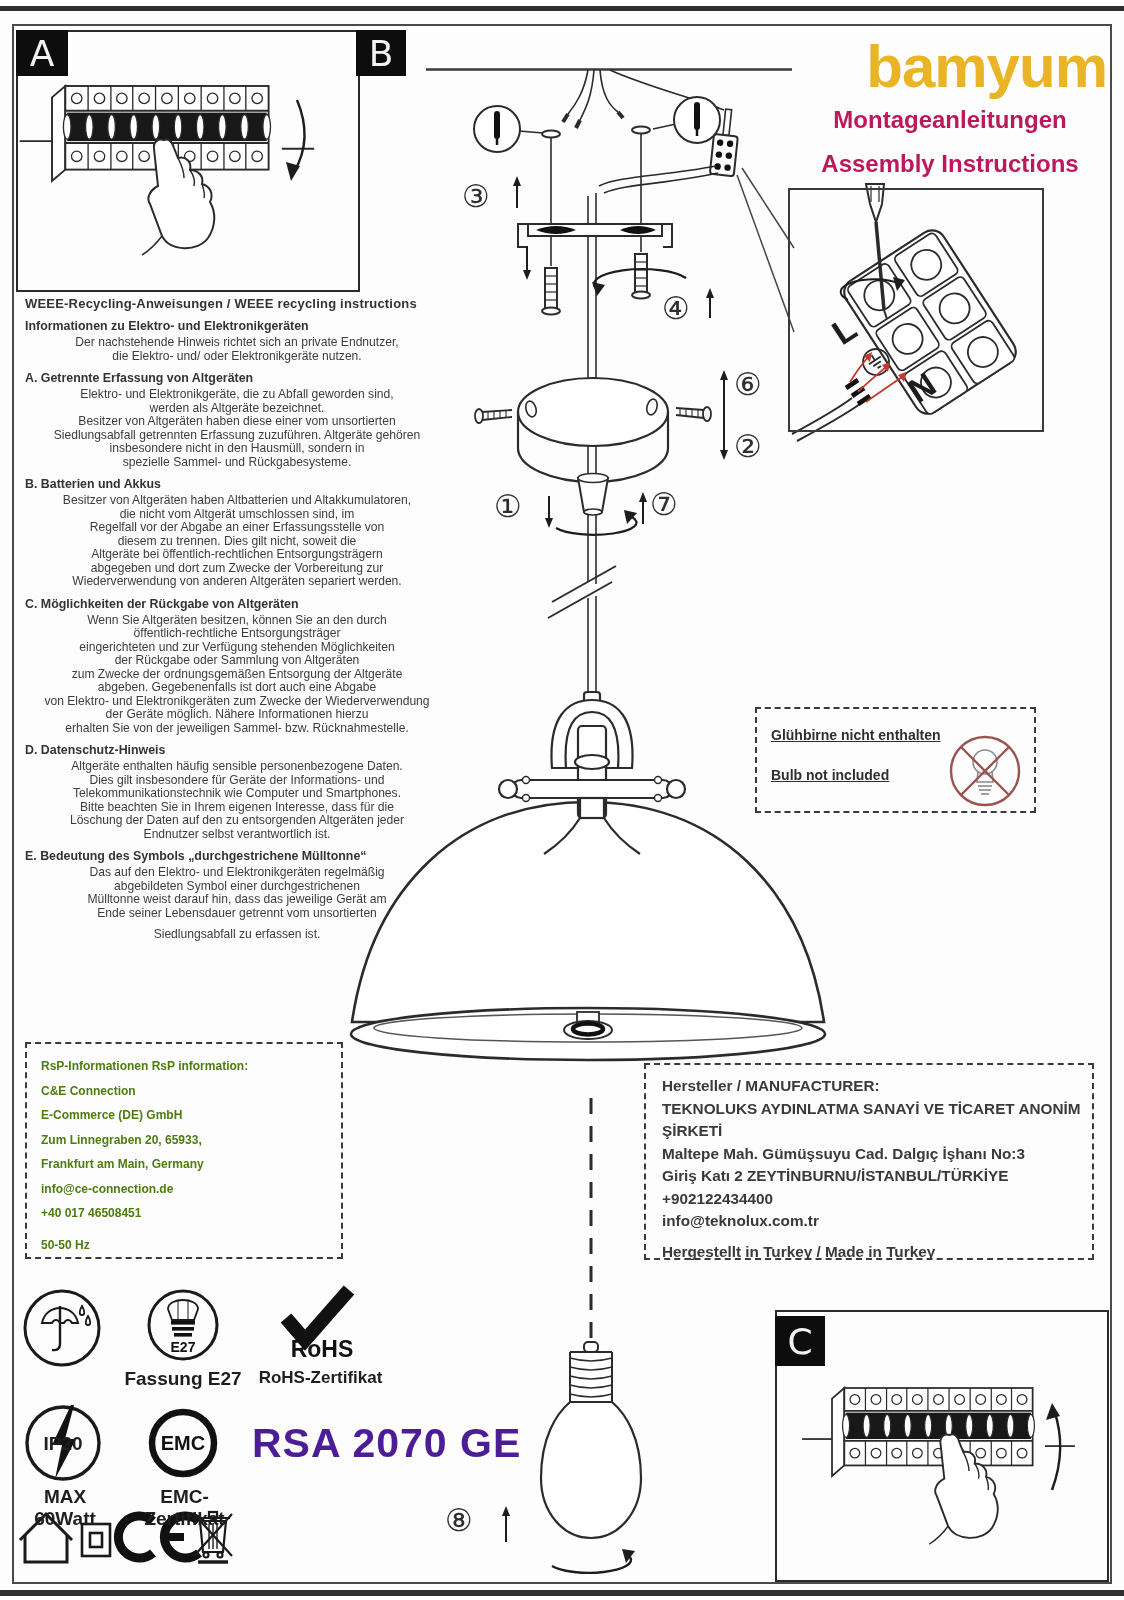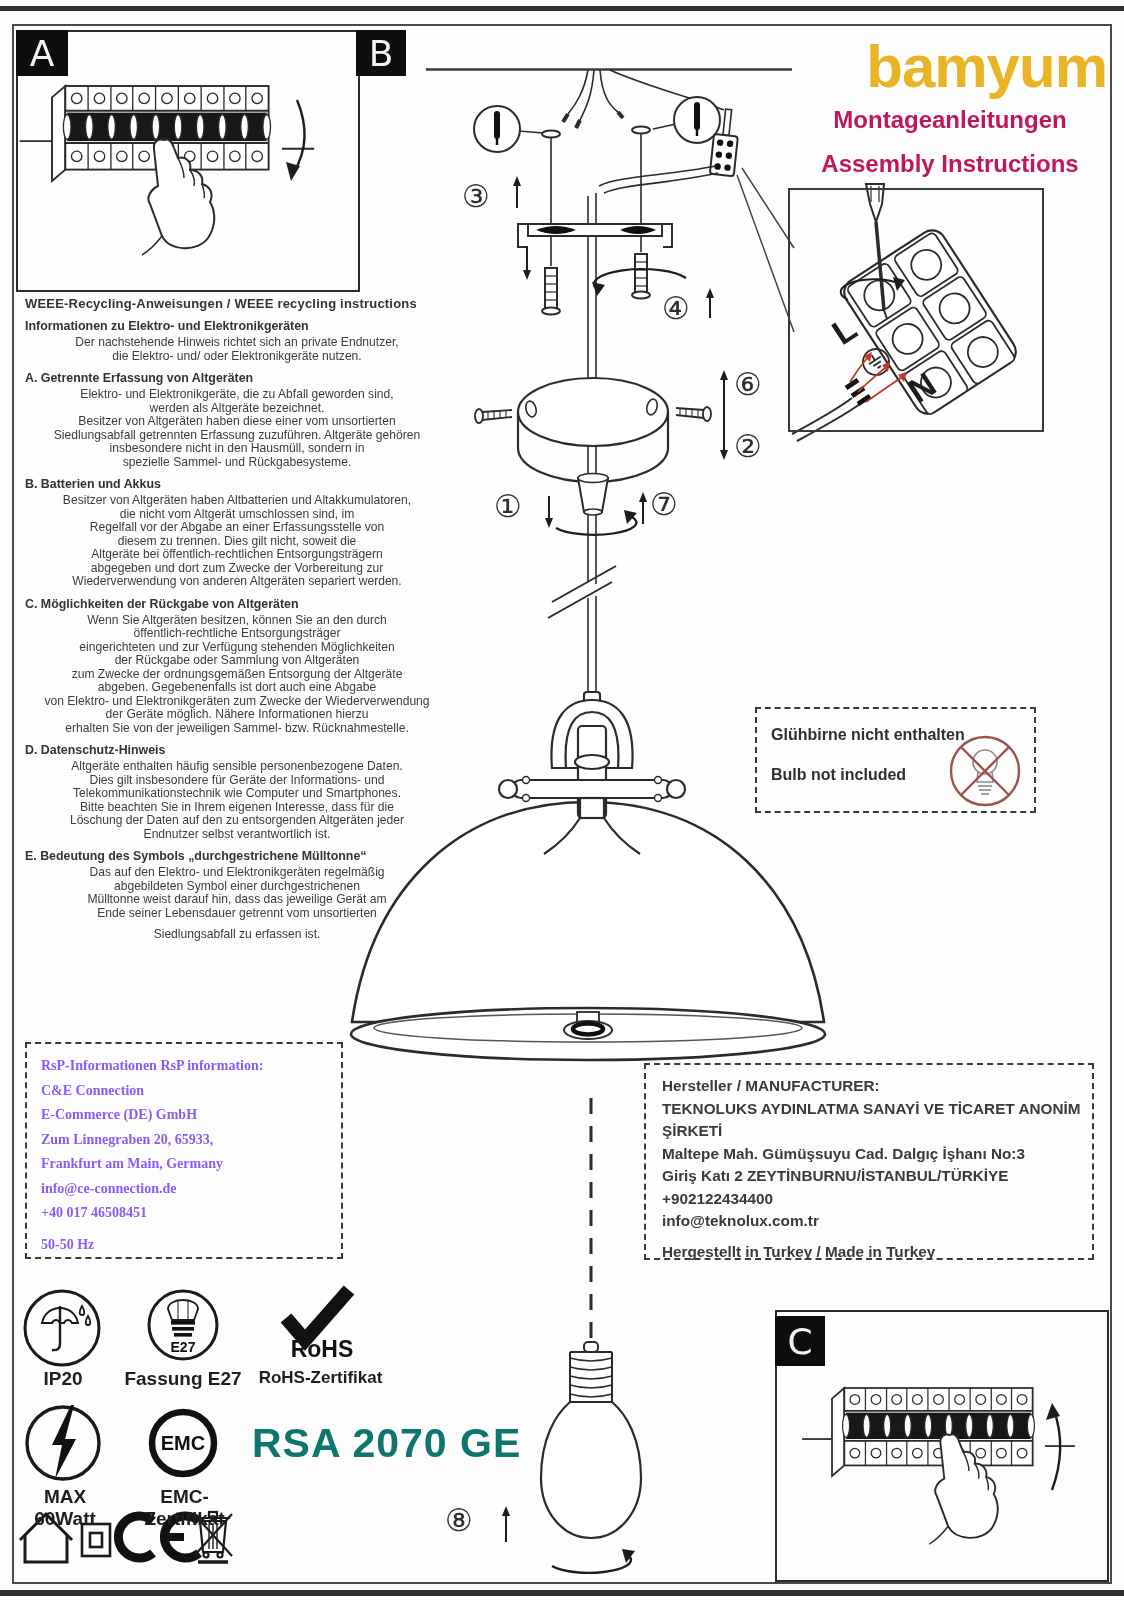--- a/index.html
+++ b/index.html
@@ -14,26 +14,26 @@
   .boxC{position:absolute;left:775px;top:1310px;width:330px;height:268px;border:2px solid #2b2b2b;}
   .boxInset{position:absolute;left:788px;top:188px;width:252px;height:240px;border:2px solid #3a3a3a;}
   .dashedbox{position:absolute;border:2px dashed #3a3a3a;background:transparent;}
   .weee{position:absolute;left:25px;top:296px;width:424px;}
   .weee .t{font-size:13px;font-weight:700;letter-spacing:.2px;}
   .weee h4{font-size:12.4px;font-weight:700;margin:8px 0 3px 0;}
   .weee p{font-size:12.1px;line-height:13.5px;margin:0;white-space:pre-line;font-weight:500;color:#3c3c3c;text-align:center;}
   .brand{position:absolute;left:795px;top:34px;width:312px;text-align:right;font-weight:800;
          font-size:60px;letter-spacing:-1px;line-height:66px;}
   .brandsub{position:absolute;left:790px;width:320px;text-align:center;font-size:24px;font-weight:700;color:#be185d;}
-  .bulbbox-line{font-size:16px;font-weight:600;color:#2f2f2f;line-height:40px;}
-  .rsp{font-size:14px;font-weight:600;color:#8b5cf6;line-height:24.5px;font-family:Liberation Serif, serif;}
+  .bulbbox-line{font-size:14px;font-weight:600;color:#2f2f2f;line-height:40px;text-decoration:underline;}
+  .rsp{font-size:12px;font-weight:600;color:#4d7c0f;line-height:24.5px;}
   .manu{font-size:15.3px;font-weight:700;color:#3a3a3a;line-height:22.5px;}
   .stepnum{position:absolute;font-family:"DejaVu Sans",sans-serif;font-size:31px;color:#2f2f2f;line-height:32px;}
   .certlabel{position:absolute;font-size:19px;font-weight:700;color:#1e1e1e;text-align:center;}
-  .model{position:absolute;left:252px;top:1420px;font-size:41px;font-weight:700;color:#0f766e;letter-spacing:1px;}
+  .model{position:absolute;left:252px;top:1420px;font-size:41px;font-weight:700;color:#4c1d95;letter-spacing:1px;}
   .rohsword{position:absolute;left:282px;top:1336px;width:80px;text-align:center;font-size:23px;font-weight:800;color:#111;}
 </style>
 </head>
 <body>
 
 <div class="page">
 
   <div class="edge" style="top:6px;height:5px;"></div>
   <div class="edge" style="top:1590px;height:6px;"></div>
   <div class="frame"></div>
@@ -536,21 +536,21 @@
   </div>
 
   <span class="stepnum" style="left:462px;top:180px;">③</span>
   <span class="stepnum" style="left:662px;top:292px;">④</span>
   <span class="stepnum" style="left:734px;top:368px;">⑥</span>
   <span class="stepnum" style="left:734px;top:430px;">②</span>
   <span class="stepnum" style="left:494px;top:490px;">①</span>
   <span class="stepnum" style="left:650px;top:488px;">⑦</span>
   <span class="stepnum" style="left:445px;top:1504px;">⑧</span>
 
-  <div class="certlabel" style="left:28px;top:1368px;width:70px;">IP20</div>
+  <div class="certlabel" style="left:28px;top:1433px;width:70px;">IP20</div>
   <div class="certlabel" style="left:123px;top:1368px;width:120px;">Fassung E27</div>
   <div class="rohsword">RoHS</div>
   <div class="certlabel" style="left:258px;top:1368px;width:125px;font-size:17px;">RoHS-Zertifikat</div>
   <div class="certlabel" style="left:15px;top:1486px;width:100px;">MAX 60Watt</div>
   <div class="certlabel" style="left:122px;top:1486px;width:125px;">EMC-Zertifikat</div>
 
   <div class="model">RSA 2070 GE</div>
 
 </div>
 

